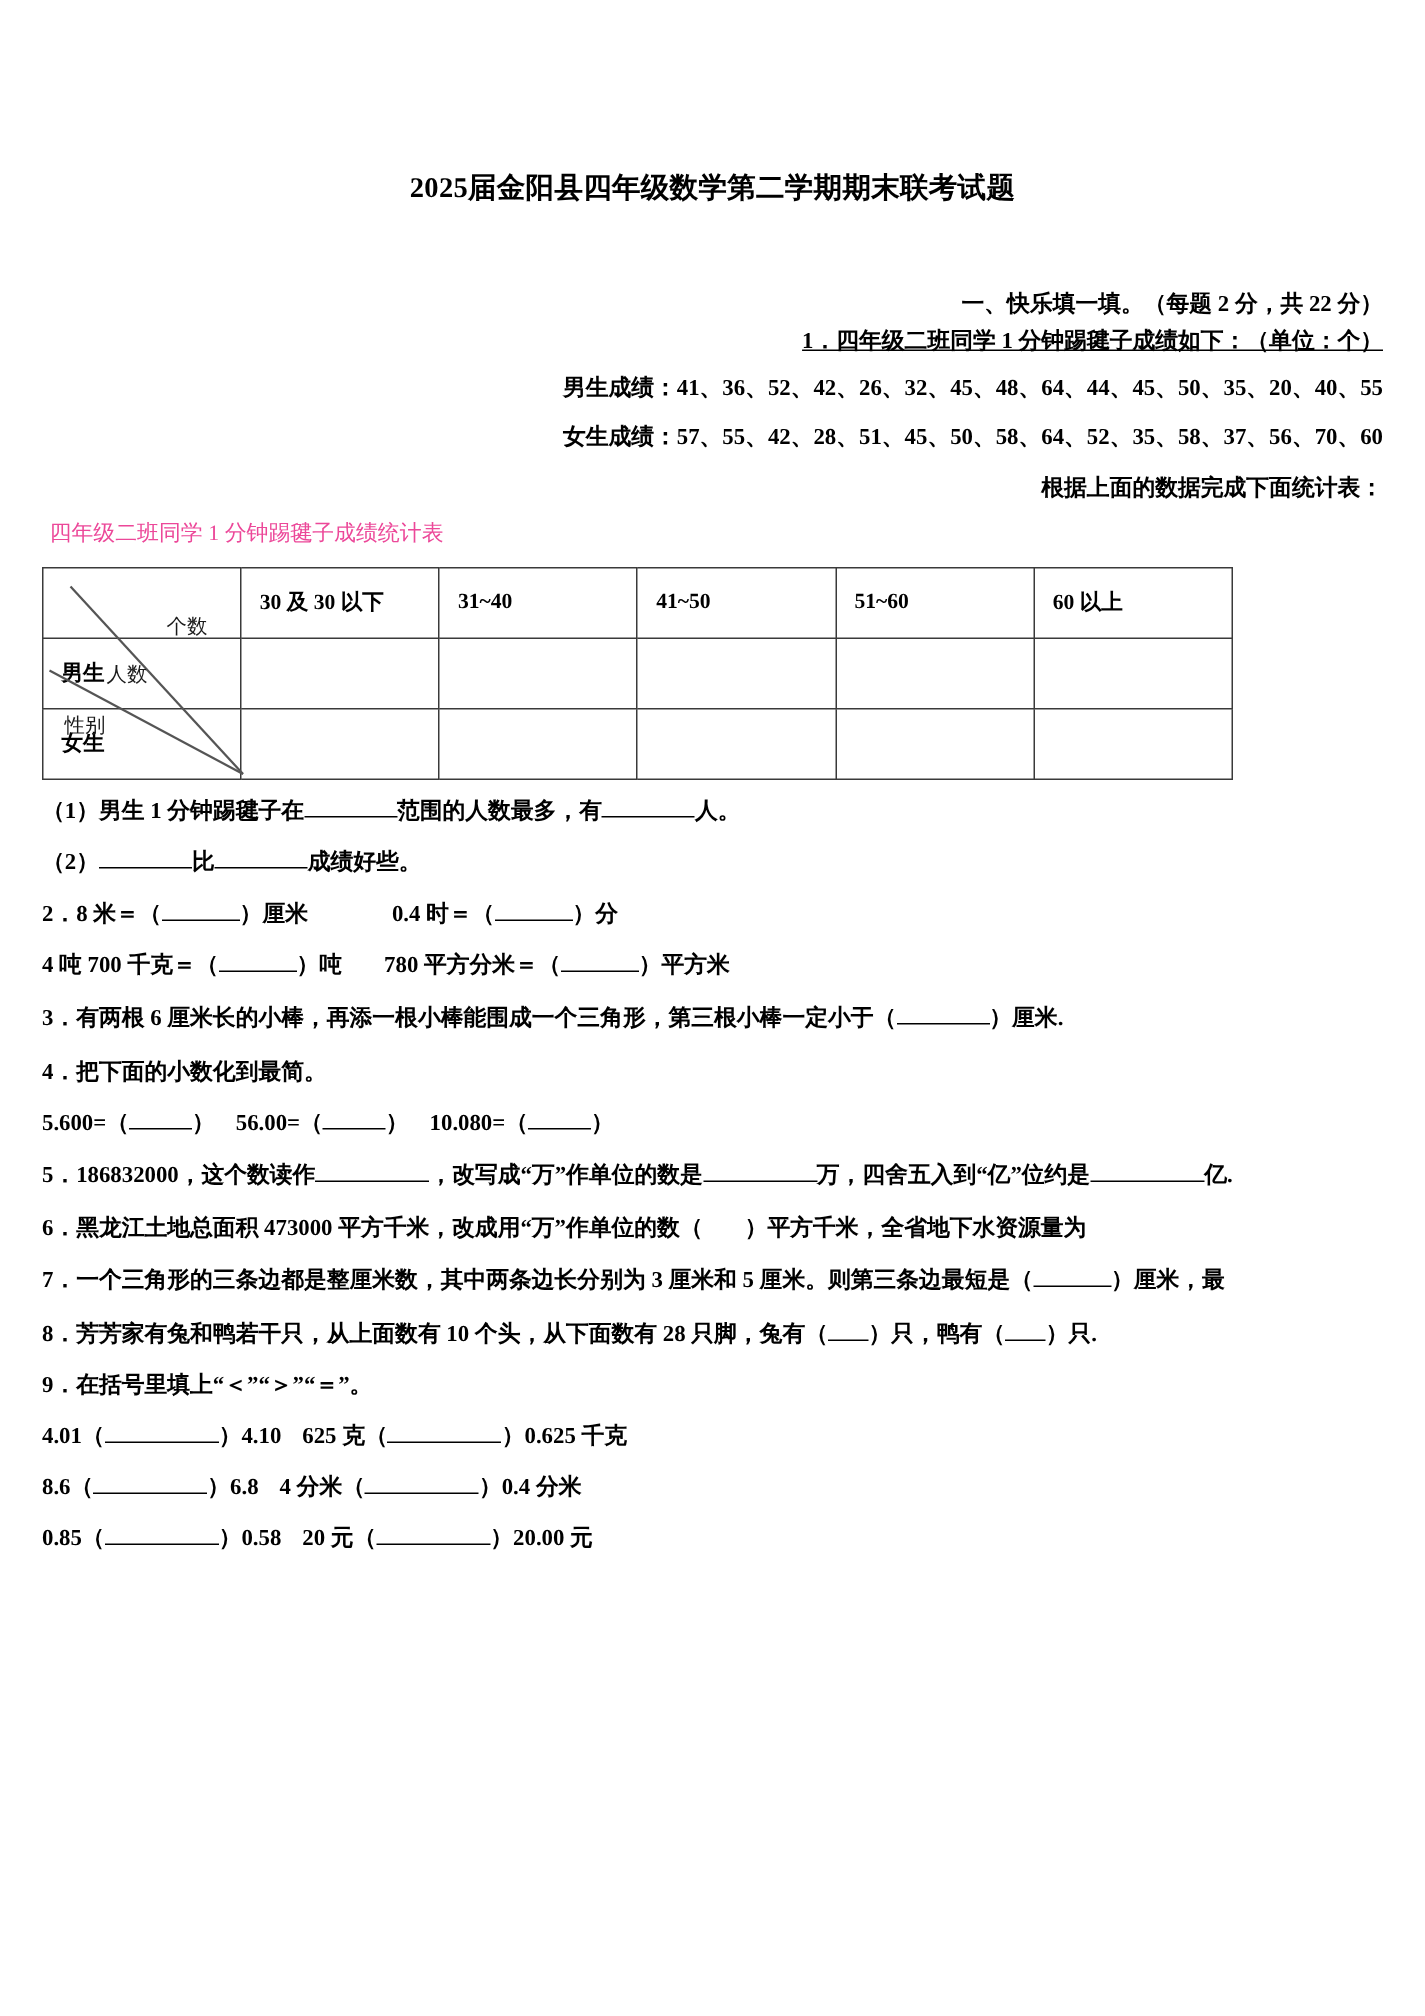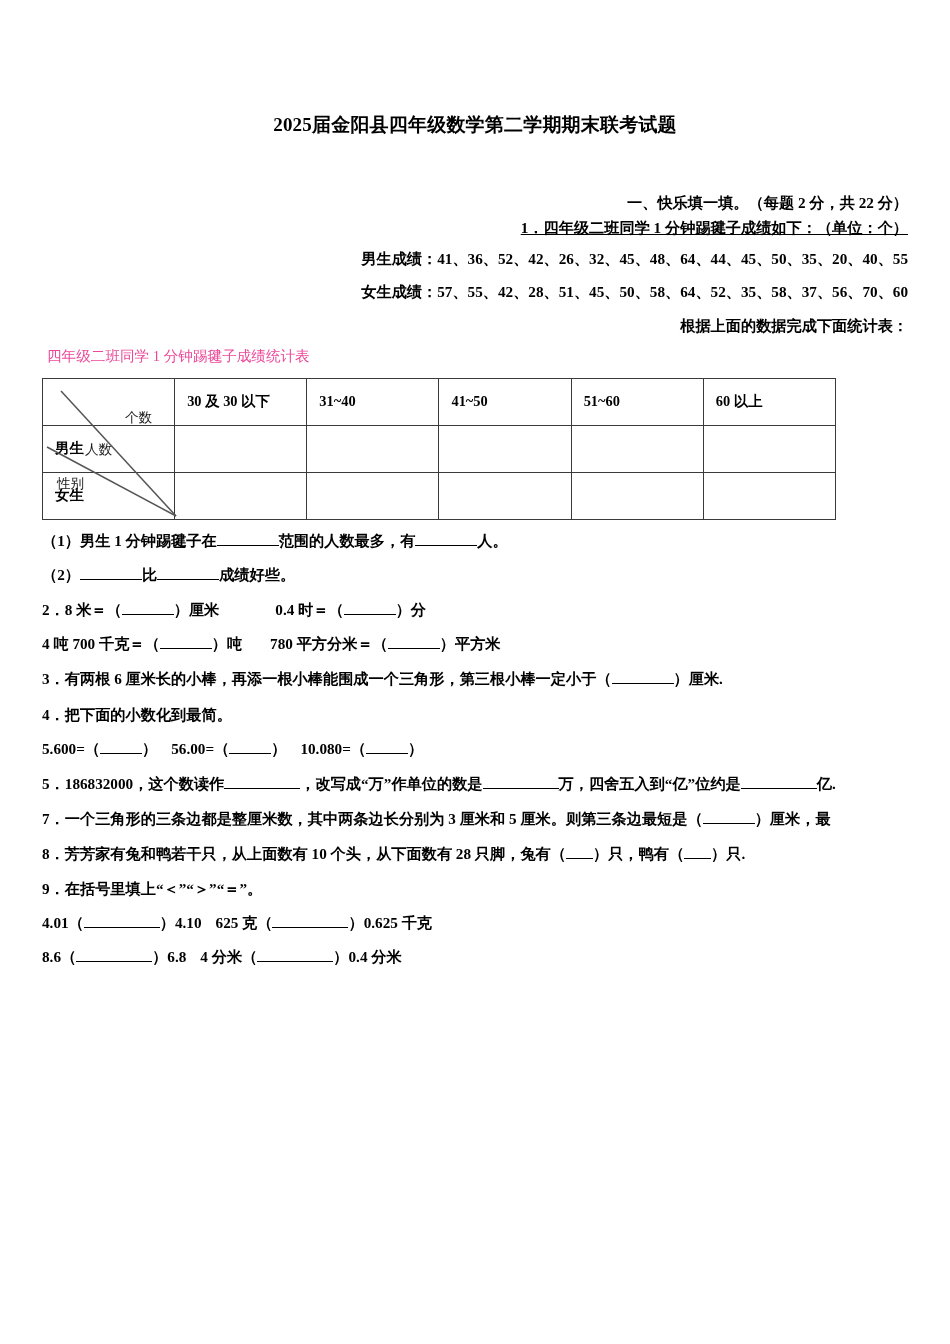--- a/index.html
+++ b/index.html
@@ -13,21 +13,21 @@
     font-family: "Liberation Serif", "DejaVu Serif", serif;
     color: #000000;
     position: relative;
     overflow: hidden;
   }
   .page {
     position: relative;
     width: 950px;
     height: 1344px;
     box-sizing: border-box;
-    padding: 0 42px;
+    padding: 0 28px;
   }
   .doc-title {
     text-align: center;
     font-size: 19px;
     font-weight: bold;
     margin: 0;
     padding-top: 112px;
     letter-spacing: 0.2px;
   }
   .body-wrap {
@@ -216,20 +216,23 @@
     <div class="qline gap-b">4．把下面的小数化到最简。</div>
 
     <div class="qline gap-a">
       <span>5.600=（</span><span class="blank b-sm"></span><span>）</span><span class="sp-sm"></span><span>56.00=（</span><span class="blank b-sm"></span><span>）</span><span class="sp-sm"></span><span>10.080=（</span><span class="blank b-sm"></span><span>）</span>
     </div>
 
     <div class="qline gap-b">
       <span>5．186832000，这个数读作</span><span class="blank b-xl"></span><span>，改写成“万”作单位的数是</span><span class="blank b-xl"></span><span>万，四舍五入到“亿”位约是</span><span class="blank b-xl"></span><span>亿.</span>
     </div>
 
+    <div class="qline gap-b">
+      <span>6．黑龙江土地总面积 473000 平方千米，改成用“万”作单位的数（</span><span class="sp-md"></span><span>）平方千米，全省地下水资源量为</span>
+    </div>
 
 
     <div class="qline gap-b">
       <span>7．一个三角形的三条边都是整厘米数，其中两条边长分别为 3 厘米和 5 厘米。则第三条边最短是（</span><span class="blank b-md"></span><span>）厘米，最</span>
     </div>
 
 
     <div class="qline gap-b">
       <span>8．芳芳家有兔和鸭若干只，从上面数有 10 个头，从下面数有 28 只脚，兔有（</span><span class="blank b-xs"></span><span>）只，鸭有（</span><span class="blank b-xs"></span><span>）只.</span>
     </div>
@@ -237,15 +240,18 @@
     <div class="qline gap-a">9．在括号里填上“＜”“＞”“＝”。</div>
 
     <div class="qline gap-a">
       <span>4.01（</span><span class="blank b-xl"></span><span>）4.10</span><span class="sp-sm"></span><span>625 克（</span><span class="blank b-xl"></span><span>）0.625 千克</span>
     </div>
 
     <div class="qline gap-a">
       <span>8.6（</span><span class="blank b-xl"></span><span>）6.8</span><span class="sp-sm"></span><span>4 分米（</span><span class="blank b-xl"></span><span>）0.4 分米</span>
     </div>
 
+    <div class="qline gap-a">
+      <span>0.85（</span><span class="blank b-xl"></span><span>）0.58</span><span class="sp-sm"></span><span>20 元（</span><span class="blank b-xl"></span><span>）20.00 元</span>
+    </div>
 
   </div>
 </div>
 
 </body></html>

